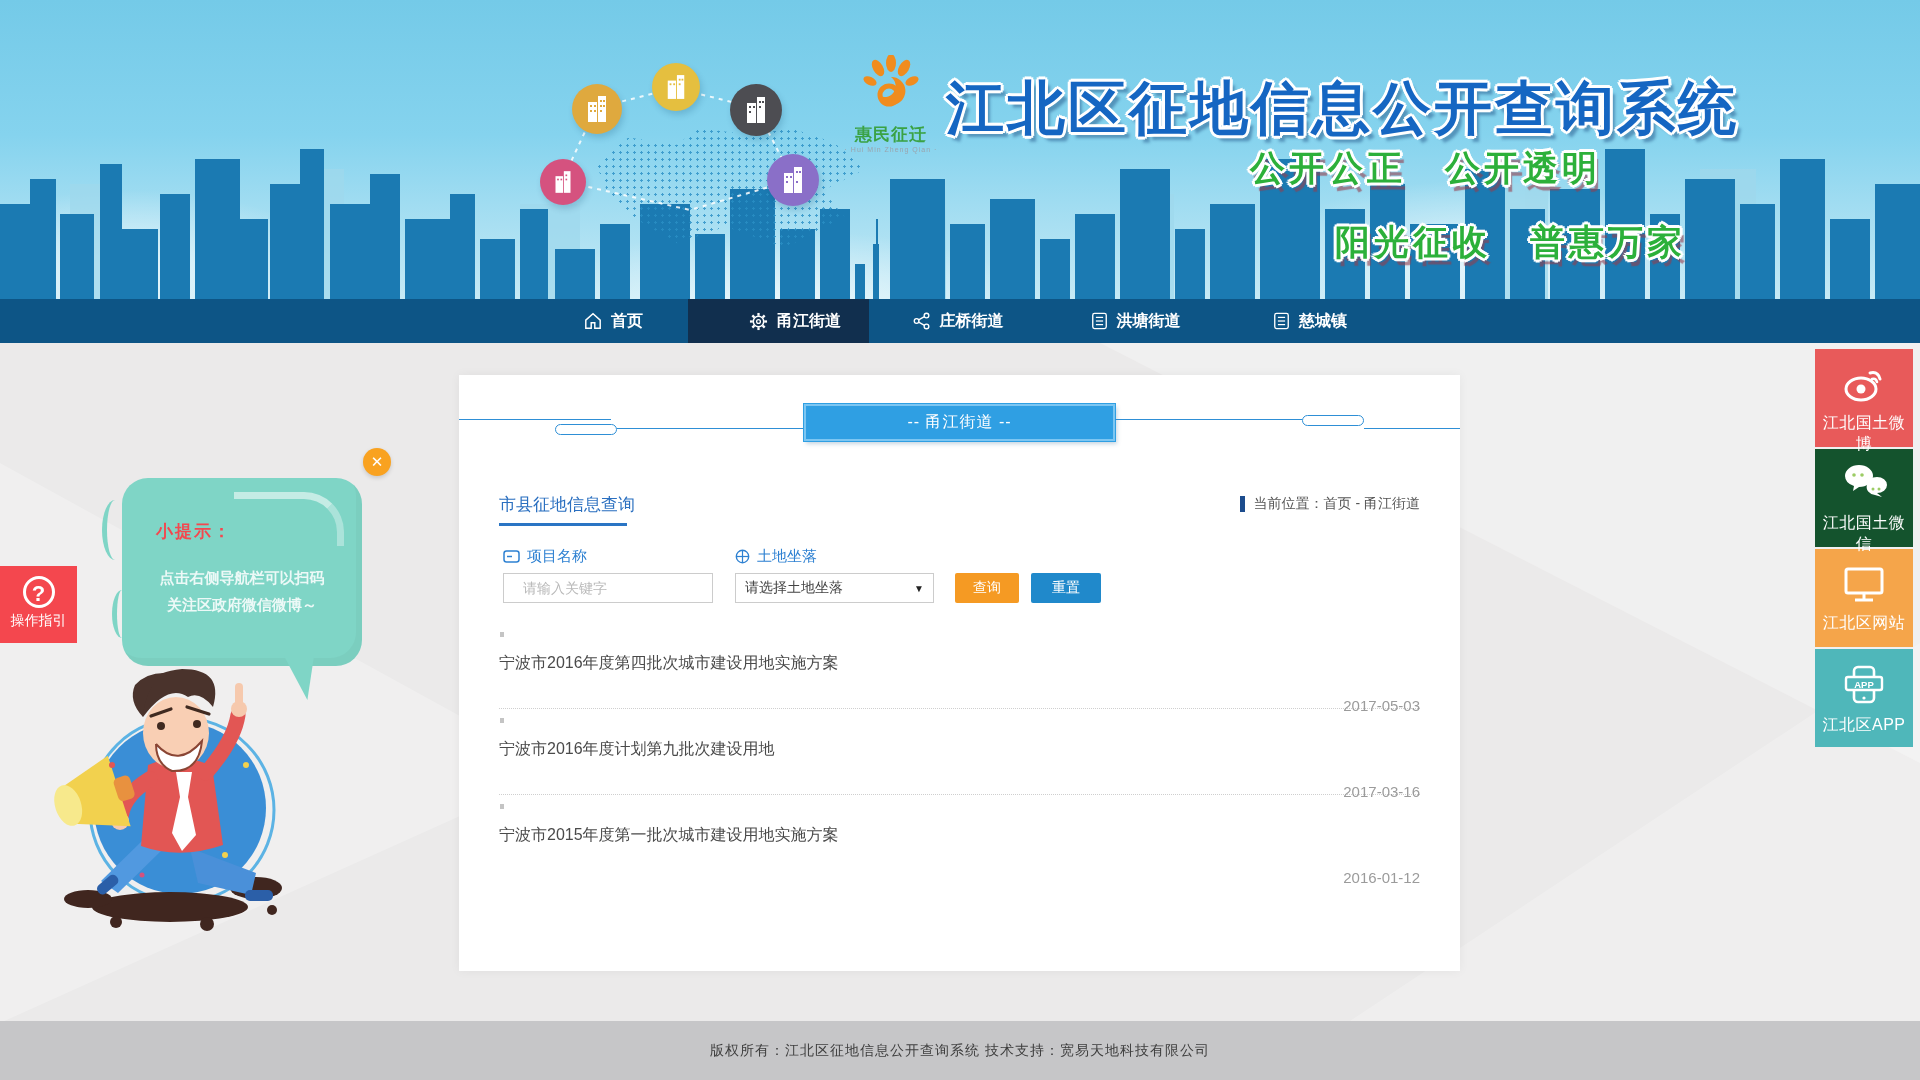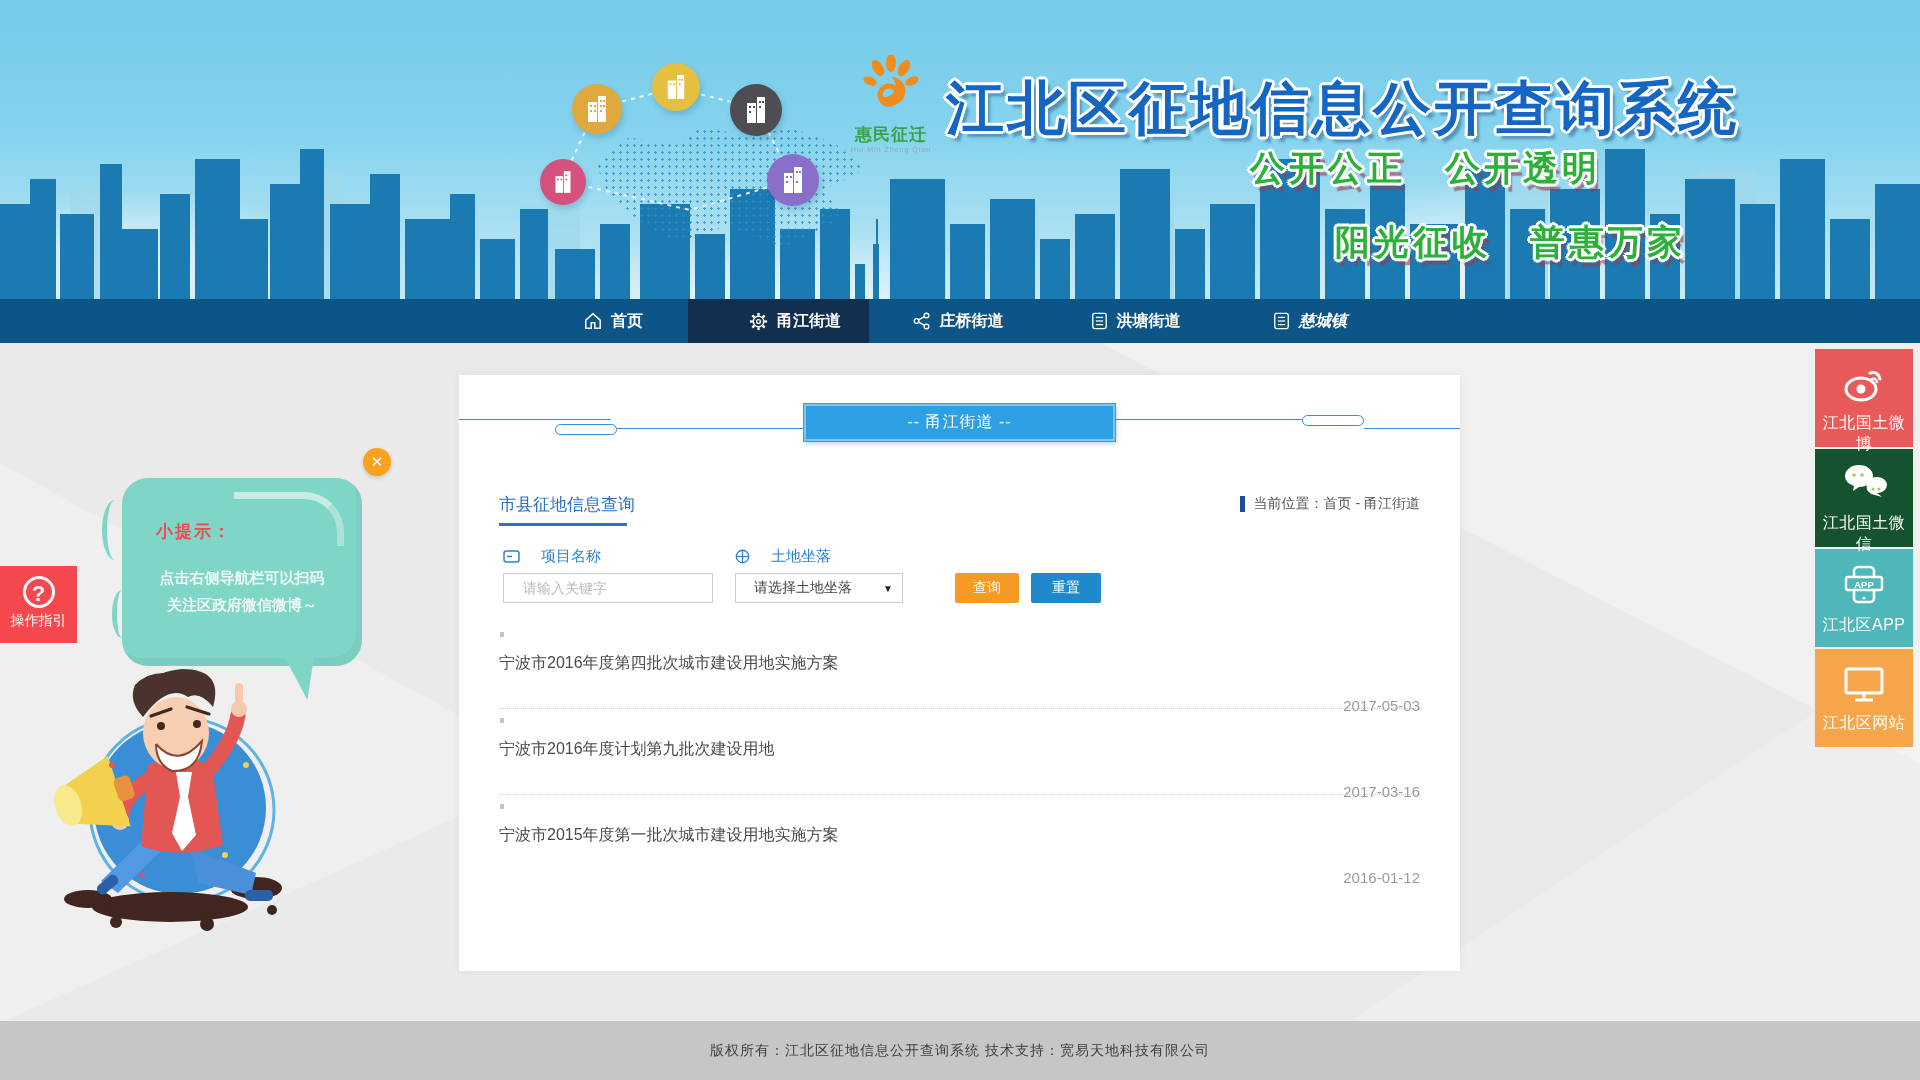--- a/index.html
+++ b/index.html
@@ -50,26 +50,26 @@
   .section-tab { position:absolute; left:345px; top:29px; width:311px; height:37px; background:#2f9fe3; border:2px solid #7cc6f2; outline:1px solid #2f9fe3;
     color:#fff; font-size:16px; display:flex; align-items:center; justify-content:center; letter-spacing:1px;
     box-shadow:2px 3px 4px rgba(30,90,140,.25); }
 
   .query-tab { position:absolute; left:40px; top:118px; color:#2a6fc0; font-size:17px; cursor:pointer; }
   .query-tab:after { content:""; position:absolute; left:0; top:30px; width:128px; height:3px; background:#2a75c4; }
 
   .crumbs { position:absolute; right:40px; top:120px; font-size:14px; color:#555; display:flex; align-items:center; }
   .crumb-bar { display:inline-block; width:5px; height:16px; background:#1c4c8d; margin-right:9px; }
 
-  .form-label { position:absolute; top:172px; font-size:15px; color:#2e81d2; display:flex; align-items:center; gap:21px; }
+  .form-label { position:absolute; top:172px; font-size:15px; color:#2e81d2; display:flex; align-items:center; gap:7px; }
   .f-input { position:absolute; left:44px; top:198px; width:210px; height:30px; border:1px solid #ccc; padding:0 19px; font-size:14px; color:#333;
     font-family:"Liberation Sans","DejaVu Sans",sans-serif; }
   .f-input::placeholder { color:#b9b9b9; }
-  .f-select { position:absolute; left:276px; top:198px; width:168px; height:30px; border:1px solid #ccc; background:#fff; font-size:14px; color:#444;
-    display:flex; align-items:center; padding:0 18px; cursor:pointer; }
+  .f-select { position:absolute; left:276px; top:198px; width:199px; height:30px; border:1px solid #ccc; background:#fff; font-size:14px; color:#444;
+    display:flex; align-items:center; padding:0 9px; cursor:pointer; }
   .f-caret { position:absolute; right:9px; font-size:10px; color:#222; }
   .btn { position:absolute; top:198px; height:30px; border:none; color:#fff; font-size:14px; cursor:pointer; border-radius:2px;
     font-family:"Liberation Sans","DejaVu Sans",sans-serif; }
   .btn-search { left:496px; width:64px; background:#f59a23; }
   .btn-reset { left:572px; width:70px; background:#2089cb; }
 
   .list { position:absolute; left:40px; top:248px; width:921px; }
   .list-item { position:relative; height:86px; border-bottom:1px dotted #cfcfcf; cursor:pointer; }
   .li-bullet { position:absolute; left:1px; top:9px; width:4px; height:5px; background:#c4c4c4; }
   .li-title { position:absolute; left:0; top:30px; font-size:16px; color:#4a4a4a; }
@@ -318,21 +318,21 @@
     <svg width="17" height="18" viewBox="0 0 18 20">
         <rect x="1.5" y="1.5" width="15" height="17" rx="2" fill="none" stroke="#fff" stroke-width="1.5"></rect>
         <g stroke="#fff" stroke-width="1.4">
           <line x1="5" y1="6" x2="13" y2="6"></line>
           <line x1="5" y1="10" x2="13" y2="10"></line>
           <line x1="5" y1="14" x2="13" y2="14"></line>
         </g>
       </svg>
     <span>洪塘街道</span>
   </div>
-  <div class="nav-item" style="width:172px;font-style:italic;">
+  <div class="nav-item" style="width:172px;">
     <svg width="17" height="18" viewBox="0 0 18 20">
         <rect x="1.5" y="1.5" width="15" height="17" rx="2" fill="none" stroke="#fff" stroke-width="1.5"></rect>
         <g stroke="#fff" stroke-width="1.4">
           <line x1="5" y1="6" x2="13" y2="6"></line>
           <line x1="5" y1="10" x2="13" y2="10"></line>
           <line x1="5" y1="14" x2="13" y2="14"></line>
         </g>
       </svg>
     <span>慈城镇</span>
   </div>
@@ -474,35 +474,35 @@
     <svg width="46" height="38" viewBox="0 0 46 38">
       <path d="M4 12 a14 11 0 1 1 14 11 l-6 4 1-5 a14 11 0 0 1 -9 -10" fill="#fff" transform="translate(0,-1)"></path>
       <circle cx="13" cy="10" r="1.8" fill="#9ccc65"></circle>
         <circle cx="21" cy="10" r="1.8" fill="#9ccc65"></circle>
       <path d="M26 20 a10 8 0 1 1 10 8 l5 4 -7-2 a10 8 0 0 1 -8 -10" fill="#fff"></path>
       <circle cx="32" cy="24" r="1.5" fill="#9ccc65"></circle>
         <circle cx="38" cy="24" r="1.5" fill="#9ccc65"></circle>
     </svg>
     <div class="s-label">江北国土微信</div>
   </div>
+  <div class="side-item side-site">
+    <svg width="42" height="38" viewBox="0 0 42 38">
+      <rect x="3" y="4" width="36" height="24" rx="2" fill="none" stroke="#fff" stroke-width="3"></rect>
+      <line x1="21" y1="28" x2="21" y2="34" stroke="#fff" stroke-width="3"></line>
+      <line x1="12" y1="35" x2="30" y2="35" stroke="#fff" stroke-width="3"></line>
+    </svg>
+    <div class="s-label">江北区网站</div>
+  </div>
   <div class="side-item side-app">
     <svg width="42" height="40" viewBox="0 0 42 40">
       <rect x="11" y="2" width="20" height="35" rx="4" fill="none" stroke="#fff" stroke-width="2.6"></rect>
       <rect x="3" y="12" width="36" height="13" fill="#4fb7ba"></rect>
       <rect x="3" y="12" width="36" height="13" rx="2" fill="none" stroke="#fff" stroke-width="2.4"></rect>
       <text x="21" y="22.5" text-anchor="middle" font-size="9.5" font-weight="bold" fill="#fff" font-family="Liberation Sans, DejaVu Sans, sans-serif">APP</text>
       <circle cx="21" cy="33" r="1.6" fill="#fff"></circle>
     </svg>
     <div class="s-label">江北区APP</div>
   </div>
-  <div class="side-item side-site">
-    <svg width="42" height="38" viewBox="0 0 42 38">
-      <rect x="3" y="4" width="36" height="24" rx="2" fill="none" stroke="#fff" stroke-width="3"></rect>
-      <line x1="21" y1="28" x2="21" y2="34" stroke="#fff" stroke-width="3"></line>
-      <line x1="12" y1="35" x2="30" y2="35" stroke="#fff" stroke-width="3"></line>
-    </svg>
-    <div class="s-label">江北区网站</div>
-  </div>
 </div>
 
 <div class="footer">
   <div class="footer-text">版权所有：江北区征地信息公开查询系统  技术支持：宽易天地科技有限公司</div>
 </div>
 
 </body></html>

